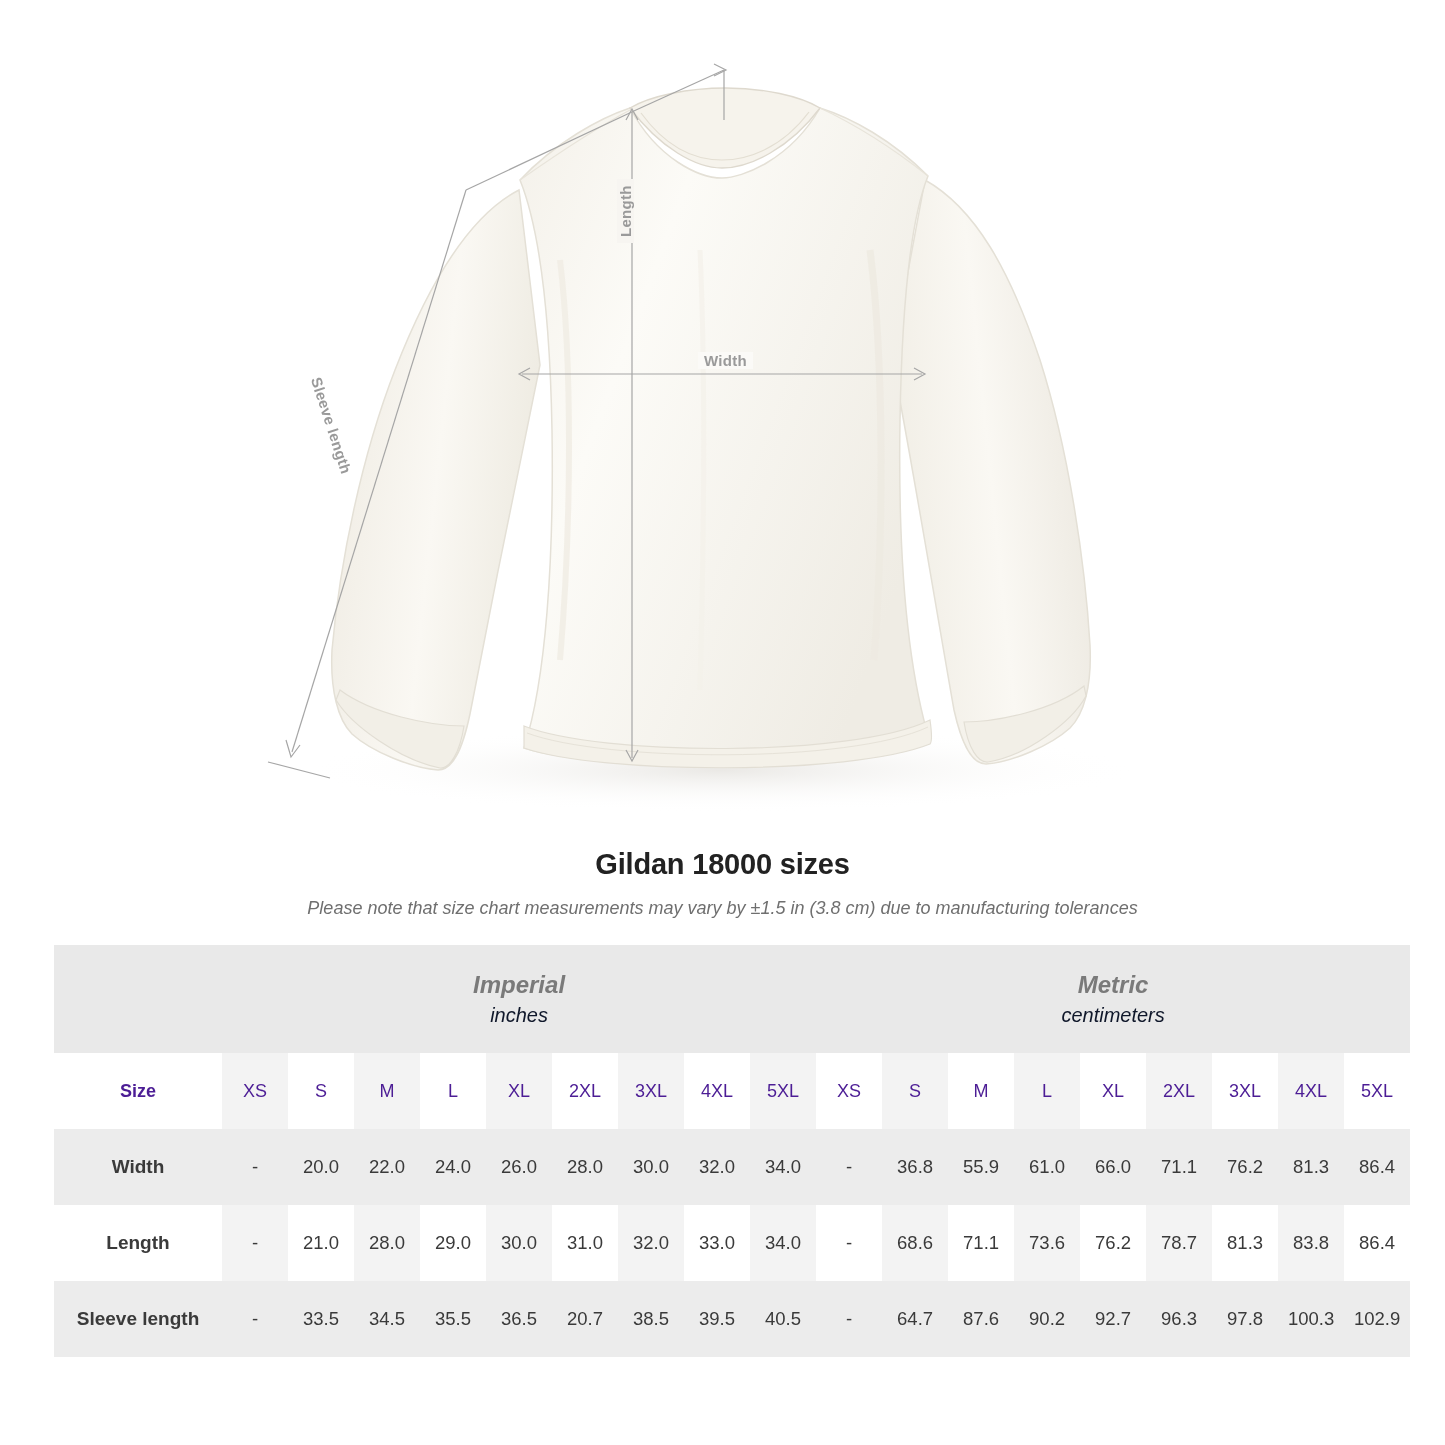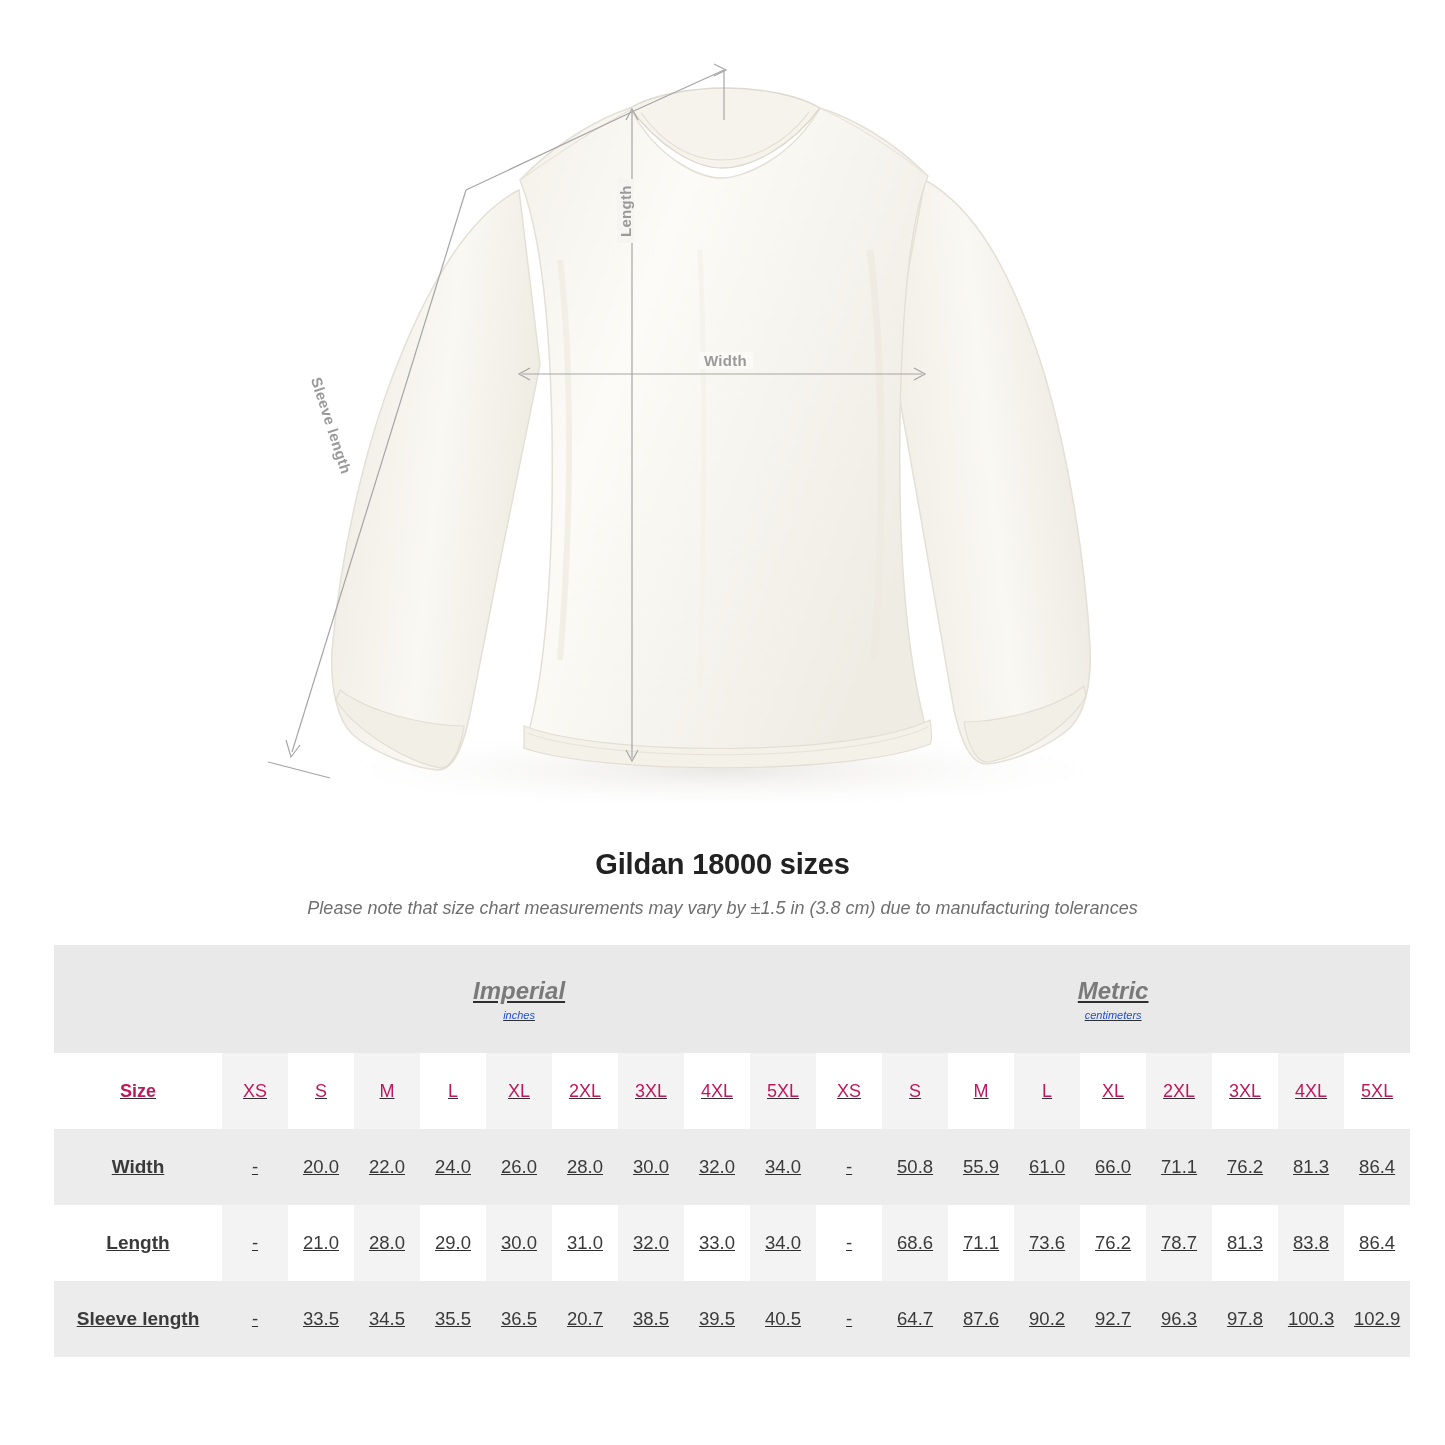--- a/index.html
+++ b/index.html
@@ -83,21 +83,20 @@
     font-size: 18px;
     font-style: italic;
     color: #6f6f6f;
     margin-top: 17px;
   }
 
   
   .table-wrap {
     margin-top: 26px;
     padding: 0 54px;
-    text-decoration: underline;
   }
   table.size-table {
     width: 100%;
     border-collapse: collapse;
     table-layout: fixed;
   }
   table.size-table td,
   table.size-table th {
     text-align: center;
     vertical-align: middle;
@@ -111,31 +110,31 @@
     padding: 0;
   }
   .unit-name {
     font-size: 24px;
     font-style: italic;
     font-weight: bold;
     color: #7a7a7a;
     line-height: 1.15;
   }
   .unit-sub {
-    font-size: 11px;
+    font-size: 20px;
     font-style: italic;
-    color: #1d4ed8;
+    color: #0f172a;
     margin-top: 5px;
   }
 
   .head-row td {
     height: 74px;
     font-size: 18px;
     font-weight: bold;
-    color: #be185d;
+    color: #4c1d95;
     background: #ffffff;
   }
   .head-row td.rowlabel {
     font-size: 18px;
     font-weight: bold;
   }
 
   .data-row td {
     height: 74px;
     font-size: 18.5px;
@@ -325,21 +324,21 @@
         <td>-</td>
         <td>20.0</td>
         <td>22.0</td>
         <td>24.0</td>
         <td>26.0</td>
         <td>28.0</td>
         <td>30.0</td>
         <td>32.0</td>
         <td>34.0</td>
         <td>-</td>
-        <td>50.8</td>
+        <td>36.8</td>
         <td>55.9</td>
         <td>61.0</td>
         <td>66.0</td>
         <td>71.1</td>
         <td>76.2</td>
         <td>81.3</td>
         <td>86.4</td>
       </tr>
 
       <tr class="data-row plain">

